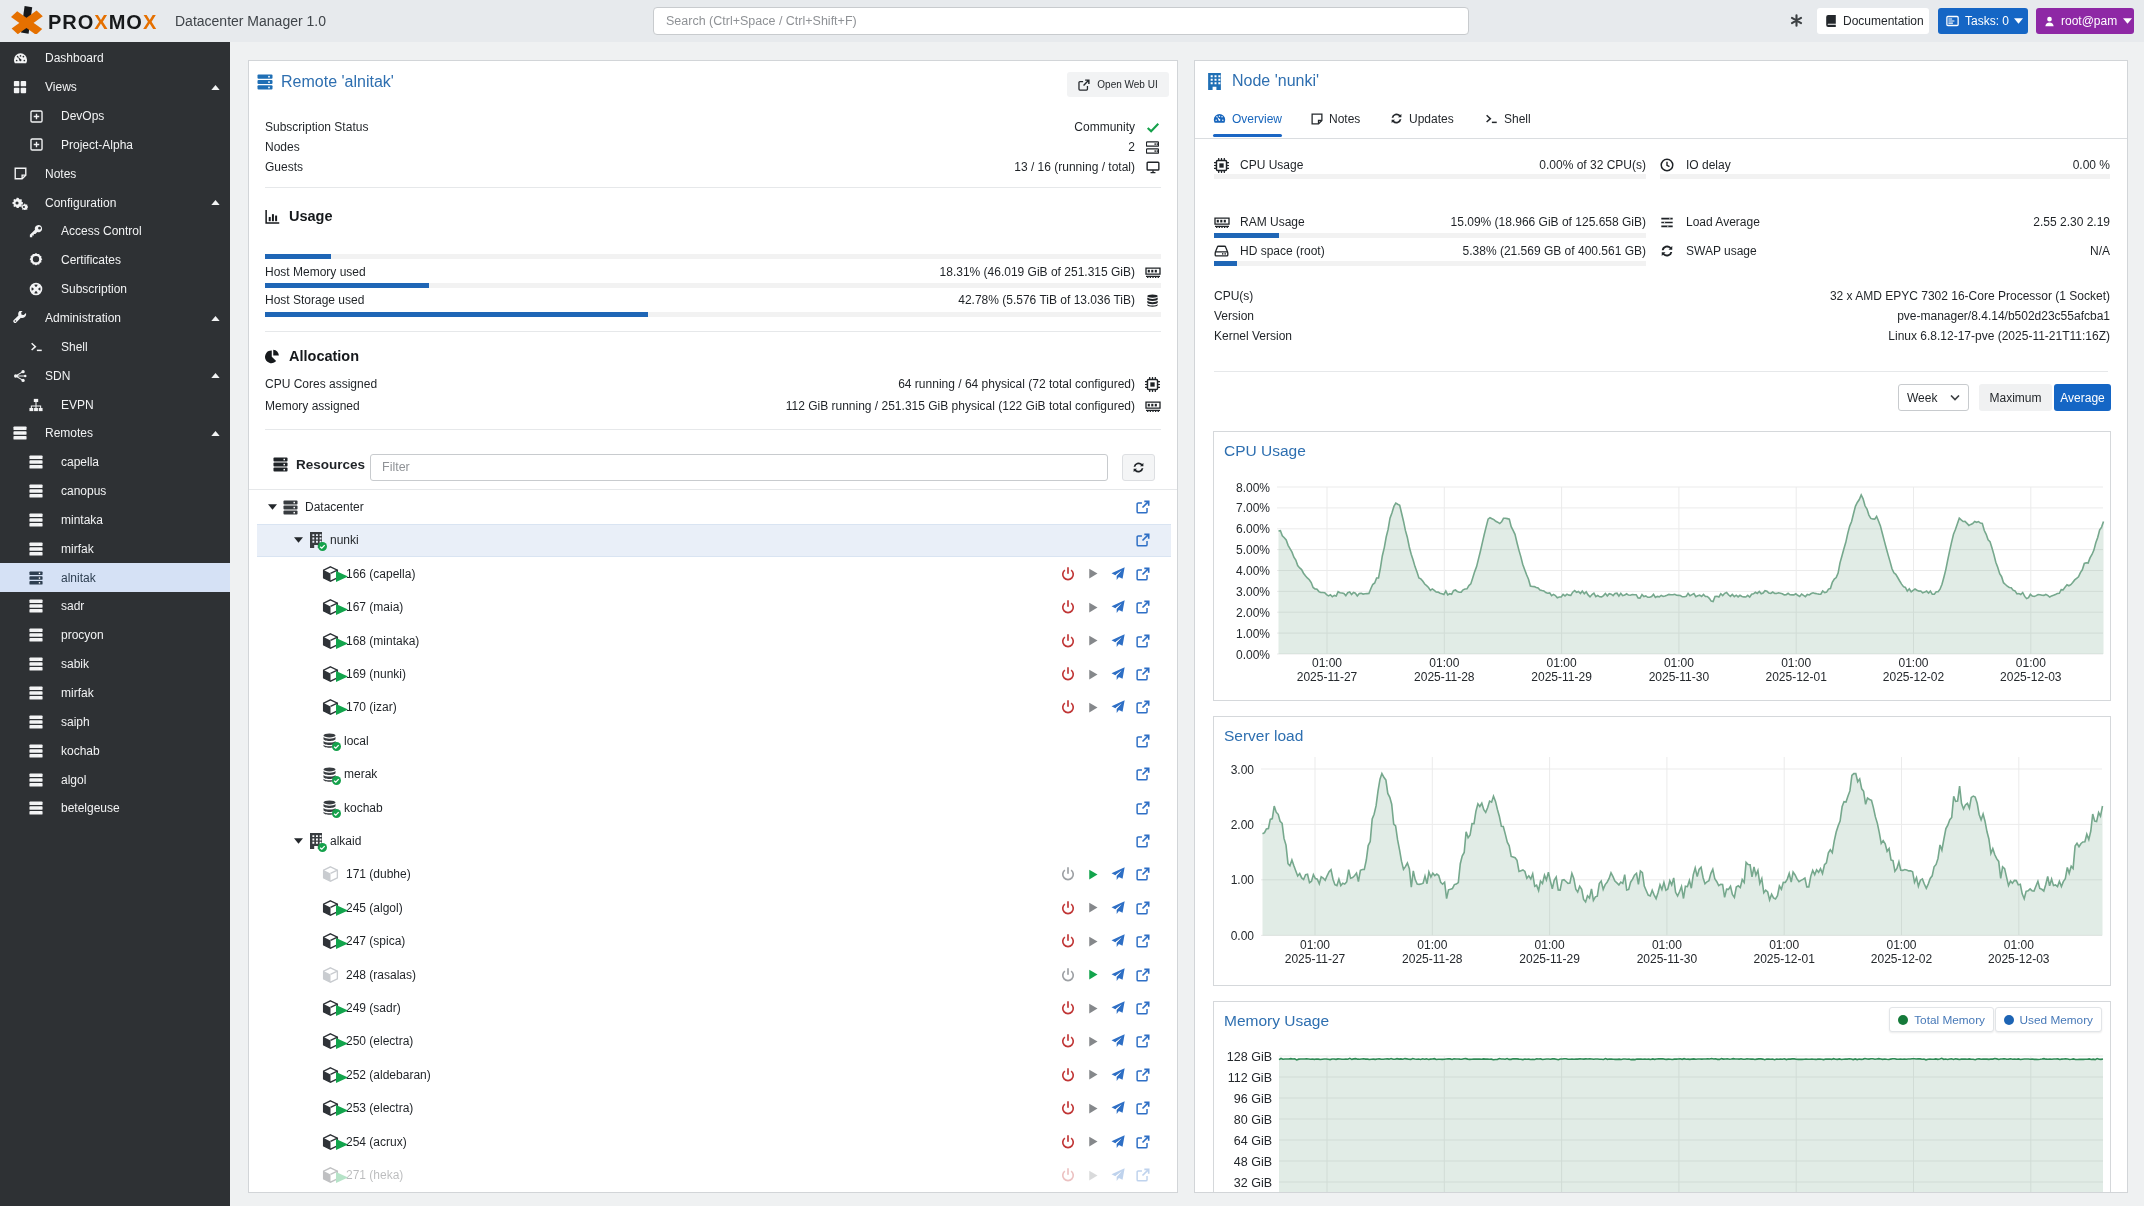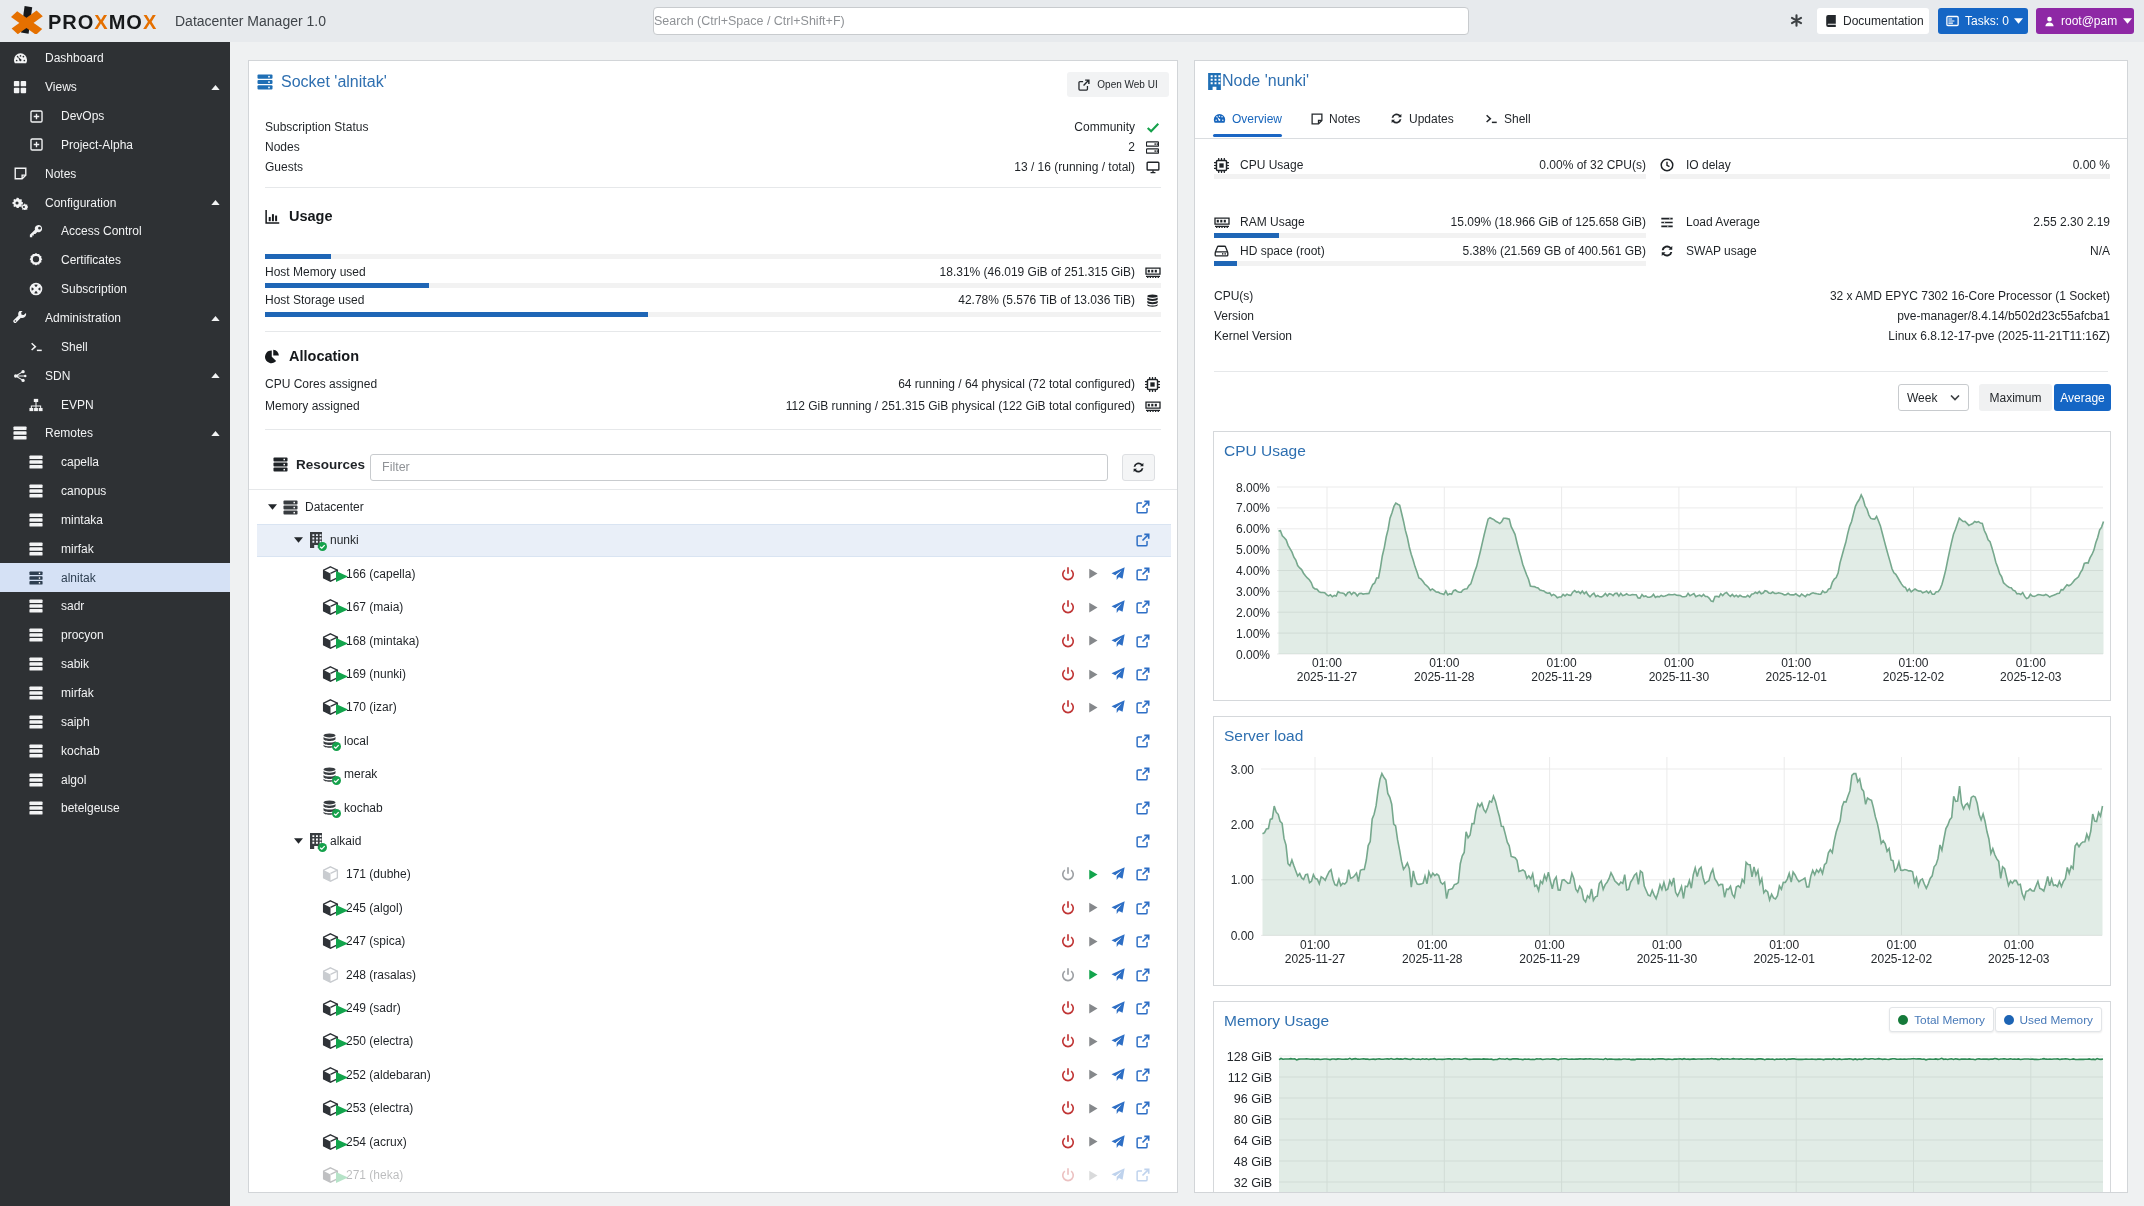--- a/index.html
+++ b/index.html
@@ -5,21 +5,21 @@
 <style>
 * { margin:0; padding:0; box-sizing:border-box; }
 html,body { width:2144px; height:1206px; overflow:hidden; font-family:"Liberation Sans", sans-serif; font-size:12px; color:#1f2327; background:#eff1f2; }
 svg { display:block; flex-shrink:0; }
 .abs { position:absolute; }
 
 
 #header { position:absolute; left:0; top:0; width:2144px; height:42px; background:#e7eaed; }
 #logo { position:absolute; left:8px; top:4px; }
 #brand { position:absolute; left:175px; top:13px; font-size:14px; font-weight:normal; color:#3f4449; }
-#search { position:absolute; left:653px; top:7px; width:816px; height:28px; background:#fff; border:1px solid #c8cbce; border-radius:4px; color:#8f9296; font-size:12.5px; line-height:26px; }
+#search { position:absolute; left:653px; top:7px; width:816px; height:28px; background:#fff; border:1px solid #c8cbce; border-radius:4px; color:#8f9296; font-size:12.5px; line-height:26px; padding-left:12px; }
 #hdr-ast { position:absolute; left:1790px; top:14px; color:#3c4043; }
 .hbtn { position:absolute; top:8px; height:26px; border-radius:3px; font-size:12px; display:flex; align-items:center; padding:0 8px; white-space:nowrap; }
 #btn-doc { left:1817px; width:112px; background:#fff; color:#24282c; }
 #btn-tasks { left:1938px; width:90px; background:#1566c5; color:#fff; }
 #btn-user { left:2036px; width:98px; background:#8e28a5; color:#fff; }
 
 
 #sidebar { position:absolute; left:0; top:42px; width:230px; height:1164px; background:#2e3134; color:#f2f3f4; }
 .sitem { position:relative; height:28.85px; display:flex; align-items:center; cursor:default; }
 .sitem .sic { width:16px; margin-left:12px; display:flex; justify-content:center; }
@@ -57,21 +57,21 @@
 
 .trow { position:absolute; left:8px; width:914px; height:33px; display:flex; align-items:center; }
 .trow.sel { background:#e9eff8; border-top:1px solid #d9e4f2; border-bottom:1px solid #d9e4f2; }
 .trow .tcar { width:10px; display:flex; justify-content:center; }
 .trow .tic { display:flex; margin-left:6px; position:relative; }
 .trow .ttx { margin-left:7px; }
 .trow .tact { position:absolute; right:21px; display:flex; align-items:center; gap:10px; }
 .tact span { width:15px; display:flex; justify-content:center; }
 
 
-#rp-head { position:absolute; left:12px; top:11px; display:flex; align-items:center; }
+#rp-head { position:absolute; left:12px; top:11px; display:flex; align-items:center; gap:10px; }
 .tab { position:absolute; top:43px; height:29px; display:flex; align-items:center; gap:6px; font-size:12px; color:#24282c; }
 .tab.active { color:#1866bd; }
 #tabline { position:absolute; left:0; top:77px; width:934px; border-top:1px solid #dadde0; }
 #tab-underline { position:absolute; left:18px; top:73px; width:69px; height:3px; background:#1b66c4; border-radius:2px; }
 .stat-l { left:19px; width:432px; }
 .stat-r { left:465px; width:450px; }
 .statrow { position:absolute; height:20px; display:flex; align-items:center; }
 .statrow .sic2 { width:18px; margin-right:8px; display:flex; }
 .statrow .sp { flex:1; }
 .sbar { position:absolute; height:5px; background:#f2f2f2; }
@@ -530,21 +530,21 @@
       </span>
       <span class="stx">betelgeuse</span>
     </div>
 </div>
 <div id="main">
   <div class="panel" id="lp">
     <div id="lp-head">
         <svg width="16" height="16" color="#1f6fb5">
           <use href="#i-server-s"></use>
         </svg>
-        <span class="ptitle">Socket 'alnitak'</span>
+        <span class="ptitle">Remote 'alnitak'</span>
       </div>
     <div id="openwebui"><svg width="12" height="12">
           <use href="#i-ext"></use>
         </svg>Open Web UI</div>
     <div class="kvrow" style="top:56px">
         <span class="kv-l">Subscription Status</span>
         <span class="kv-sp"></span>
         <span class="kv-v">Community</span>
         <span class="kv-i" style="color:#15a14b">
           <svg width="14" height="13">

